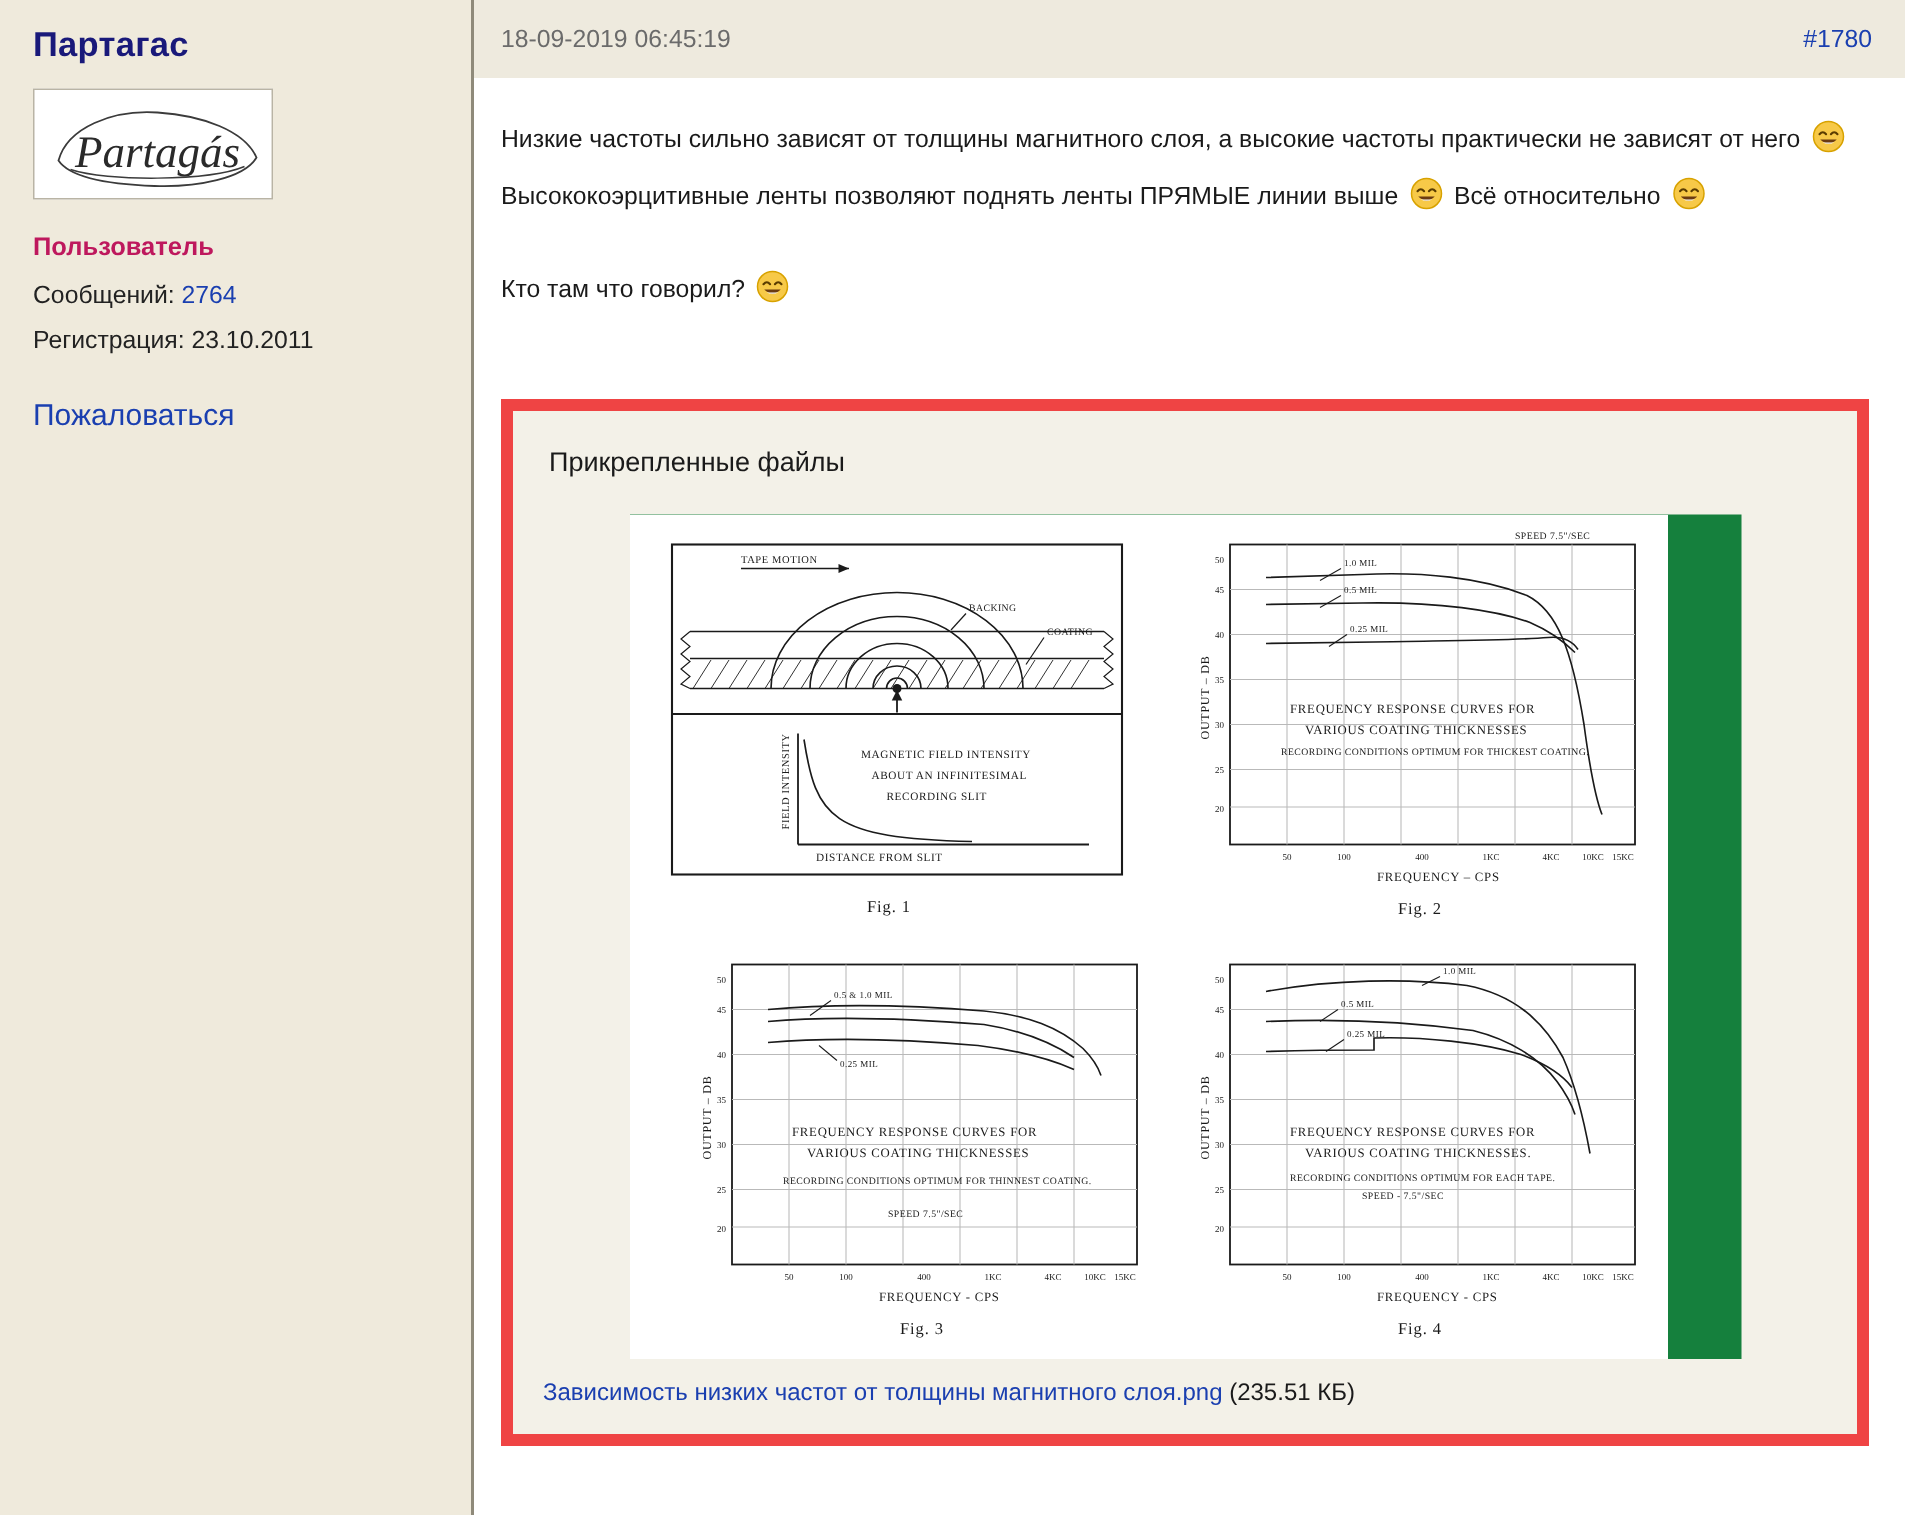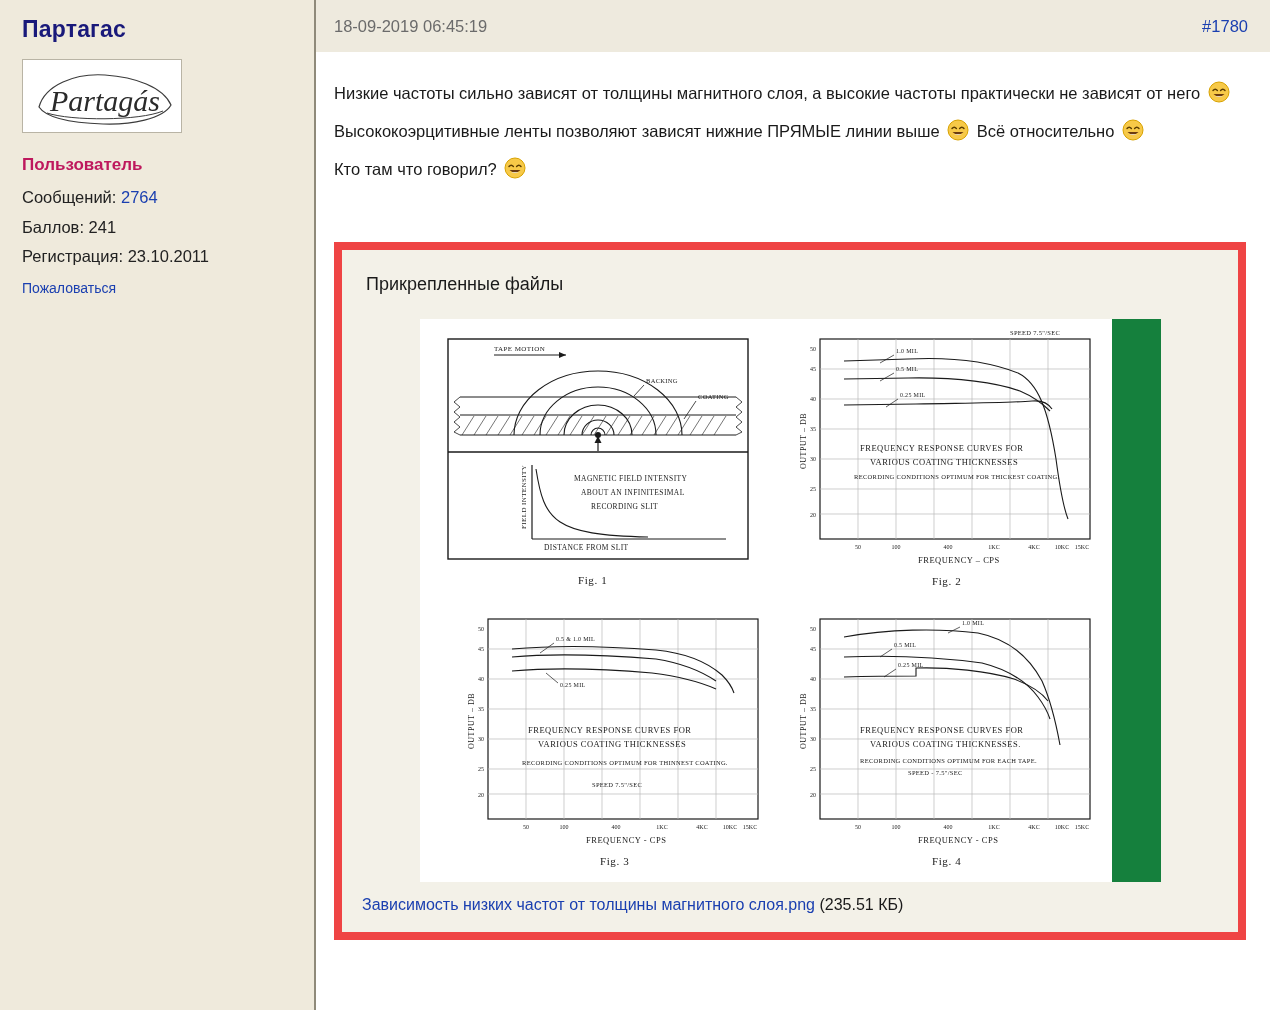--- a/index.html
+++ b/index.html
@@ -59,25 +59,25 @@
   .stat {
     font-size: 16.5px;
     color: #222;
     margin-bottom: 9px;
     line-height: 1.25;
   }
   .stat .val-link {
     color: #1a3fb0;
   }
   .report-link {
-    font-size: 14px;
+    font-size: 20px;
     color: #1a3fb0;
     text-decoration: none;
     display: inline-block;
-    margin-top: 4px;
+    margin-top: 20px;
     cursor: pointer;
   }
 
   
   .main {
     flex: 1 1 auto;
     display: flex;
     flex-direction: column;
     background: #ffffff;
     min-width: 0;
@@ -106,21 +106,21 @@
     padding: 24px 22px 0 18px;
     flex: 1 1 auto;
     box-sizing: border-box;
   }
   .para {
     font-size: 16.5px;
     line-height: 34px;
     color: #1a1a1a;
     max-width: 930px;
   }
-  .para + .para { }
+  .para + .para { margin-top: 24px; }
   .emoji {
     display: inline-block;
     vertical-align: -4px;
     margin: 0 3px;
   }
 
   
   .attachments {
     margin-top: 52px;
     border: 8px solid #ef4444;
@@ -179,24 +179,20 @@
       </svg>
     </div>
 
     <div class="rank">Пользователь</div>
 
     <div class="stat">
       <span>Сообщений:</span>
       <span class="val-link">2764</span>
     </div>
     <div class="stat">
-      <span>Баллов:</span>
-      <span>241</span>
-    </div>
-    <div class="stat">
       <span>Регистрация:</span>
       <span>23.10.2011</span>
     </div>
 
     <a class="report-link">Пожаловаться</a>
   </div>
 
   <div class="main">
 
     <div class="post-header">
@@ -208,21 +204,21 @@
 
       <div class="para">
         <span>Низкие частоты сильно зависят от толщины магнитного слоя, а высокие частоты практически не зависят от него </span><span class="emoji">
           <svg width="22" height="22" viewBox="0 0 22 22">
               <circle cx="11" cy="11" r="10" fill="#f7c948" stroke="#d8a200" stroke-width="1"></circle>
               <path d="M5 9.5 q2.2 -2.6 4.4 0" fill="none" stroke="#5a3c00" stroke-width="1.4" stroke-linecap="round"></path>
               <path d="M12.6 9.5 q2.2 -2.6 4.4 0" fill="none" stroke="#5a3c00" stroke-width="1.4" stroke-linecap="round"></path>
               <path d="M5.5 13 q5.5 5.5 11 0 z" fill="#6b3b10"></path>
               <path d="M7 15 q4 1.6 8 0" fill="#ffffff" stroke="none"></path>
             </svg>
-        </span><span> Высококоэрцитивные ленты позволяют зависят нижние ПРЯМЫЕ линии выше </span><span class="emoji">
+        </span><span> Высококоэрцитивные ленты позволяют поднять ленты ПРЯМЫЕ линии выше </span><span class="emoji">
           <svg width="22" height="22" viewBox="0 0 22 22">
               <circle cx="11" cy="11" r="10" fill="#f7c948" stroke="#d8a200" stroke-width="1"></circle>
               <path d="M5 9.5 q2.2 -2.6 4.4 0" fill="none" stroke="#5a3c00" stroke-width="1.4" stroke-linecap="round"></path>
               <path d="M12.6 9.5 q2.2 -2.6 4.4 0" fill="none" stroke="#5a3c00" stroke-width="1.4" stroke-linecap="round"></path>
               <path d="M5.5 13 q5.5 5.5 11 0 z" fill="#6b3b10"></path>
               <path d="M7 15 q4 1.6 8 0" fill="#ffffff" stroke="none"></path>
             </svg>
         </span><span> Всё относительно </span><span class="emoji">
           <svg width="22" height="22" viewBox="0 0 22 22">
               <circle cx="11" cy="11" r="10" fill="#f7c948" stroke="#d8a200" stroke-width="1"></circle>

